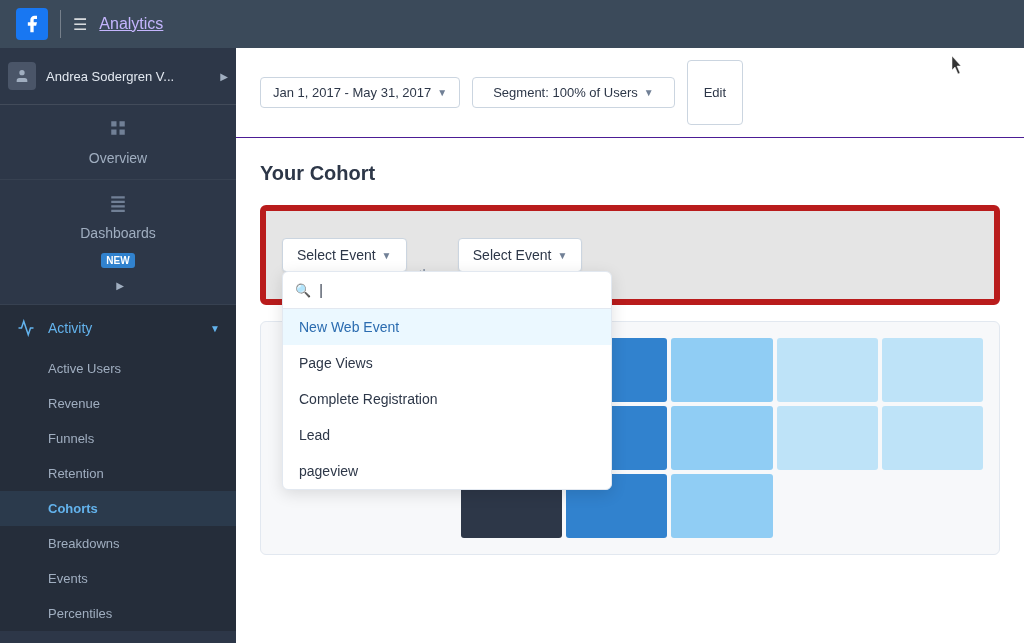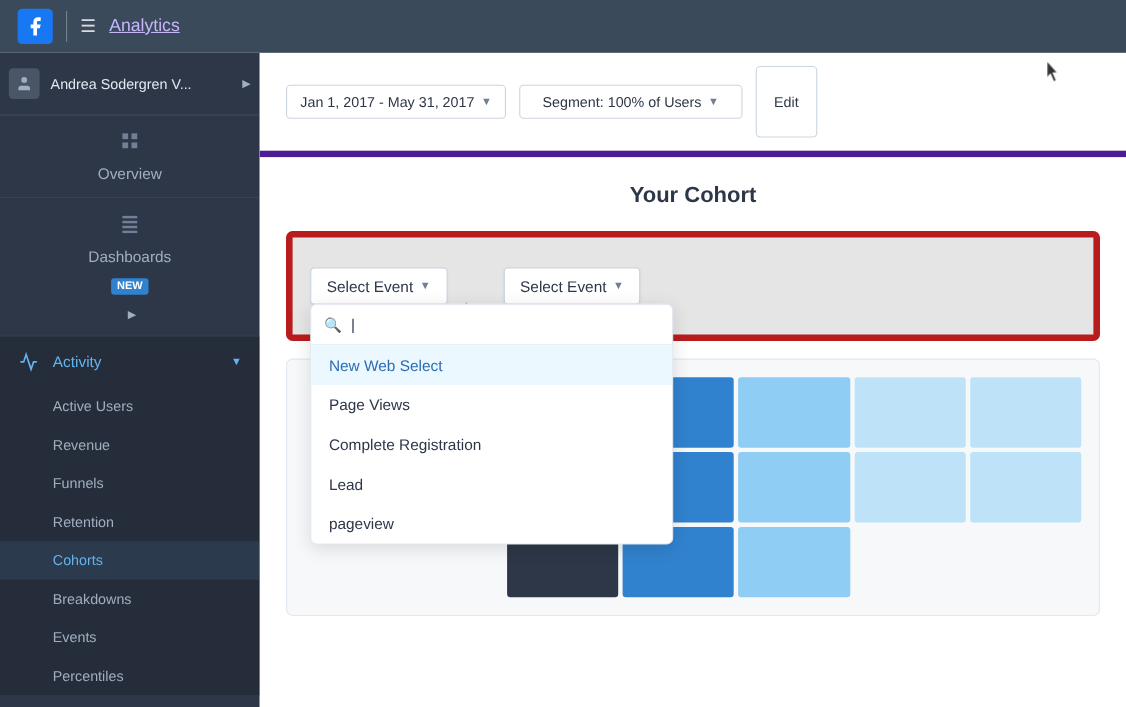--- a/index.html
+++ b/index.html
@@ -141,34 +141,35 @@
 
     .sidebar-sub-item {
       padding: 10px 16px 10px 48px;
       color: #a0aec0;
       font-size: 13px;
       cursor: pointer;
     }
     .sidebar-sub-item.active {
       color: #63b3ed;
       background: rgba(99,179,237,0.1);
+      font-weight: bold;
     }
 
     
     .content {
       flex: 1;
       display: flex;
       flex-direction: column;
       overflow: hidden;
     }
 
     
     .content-header {
       background: white;
-      border-bottom: 6px solid #4c1d95;
+      border-bottom: 1px solid #4c1d95;
       padding: 12px 24px;
       display: flex;
       align-items: center;
       gap: 12px;
       flex-shrink: 0;
     }
     .date-range-btn {
       display: flex;
       align-items: center;
       gap: 6px;
@@ -208,21 +209,20 @@
       flex: 1;
       padding: 24px;
       overflow-y: auto;
       background: white;
     }
     .page-title {
       font-size: 20px;
       font-weight: 600;
       color: #2d3748;
       margin-bottom: 20px;
-      text-align: center;
     }
 
     
     .cohort-filter {
       background: #e5e5e5;
       border: 6px solid #b91c1c;
       border-radius: 6px;
       padding: 16px;
       margin-bottom: 16px;
       position: relative;
@@ -432,21 +432,21 @@
           <button class="select-event-btn">
             <span>Select Event</span>
             <span class="dropdown-arrow">▼</span>
           </button>
 
           <div class="dropdown-menu">
             <div class="dropdown-search">
               <span class="dropdown-search-icon">🔍</span>
               <input class="dropdown-search-input" type="text" value="|" style="">
             </div>
-            <div class="dropdown-item highlighted">New Web Select</div>
+            <div class="dropdown-item highlighted">New Web Event</div>
             <div class="dropdown-item">Page Views</div>
             <div class="dropdown-item">Complete Registration</div>
             <div class="dropdown-item">Lead</div>
             <div class="dropdown-item">pageview</div>
           </div>
         </div>
       </div>
 
       <div class="cohort-grid-area">
         <div class="cohort-grid">

